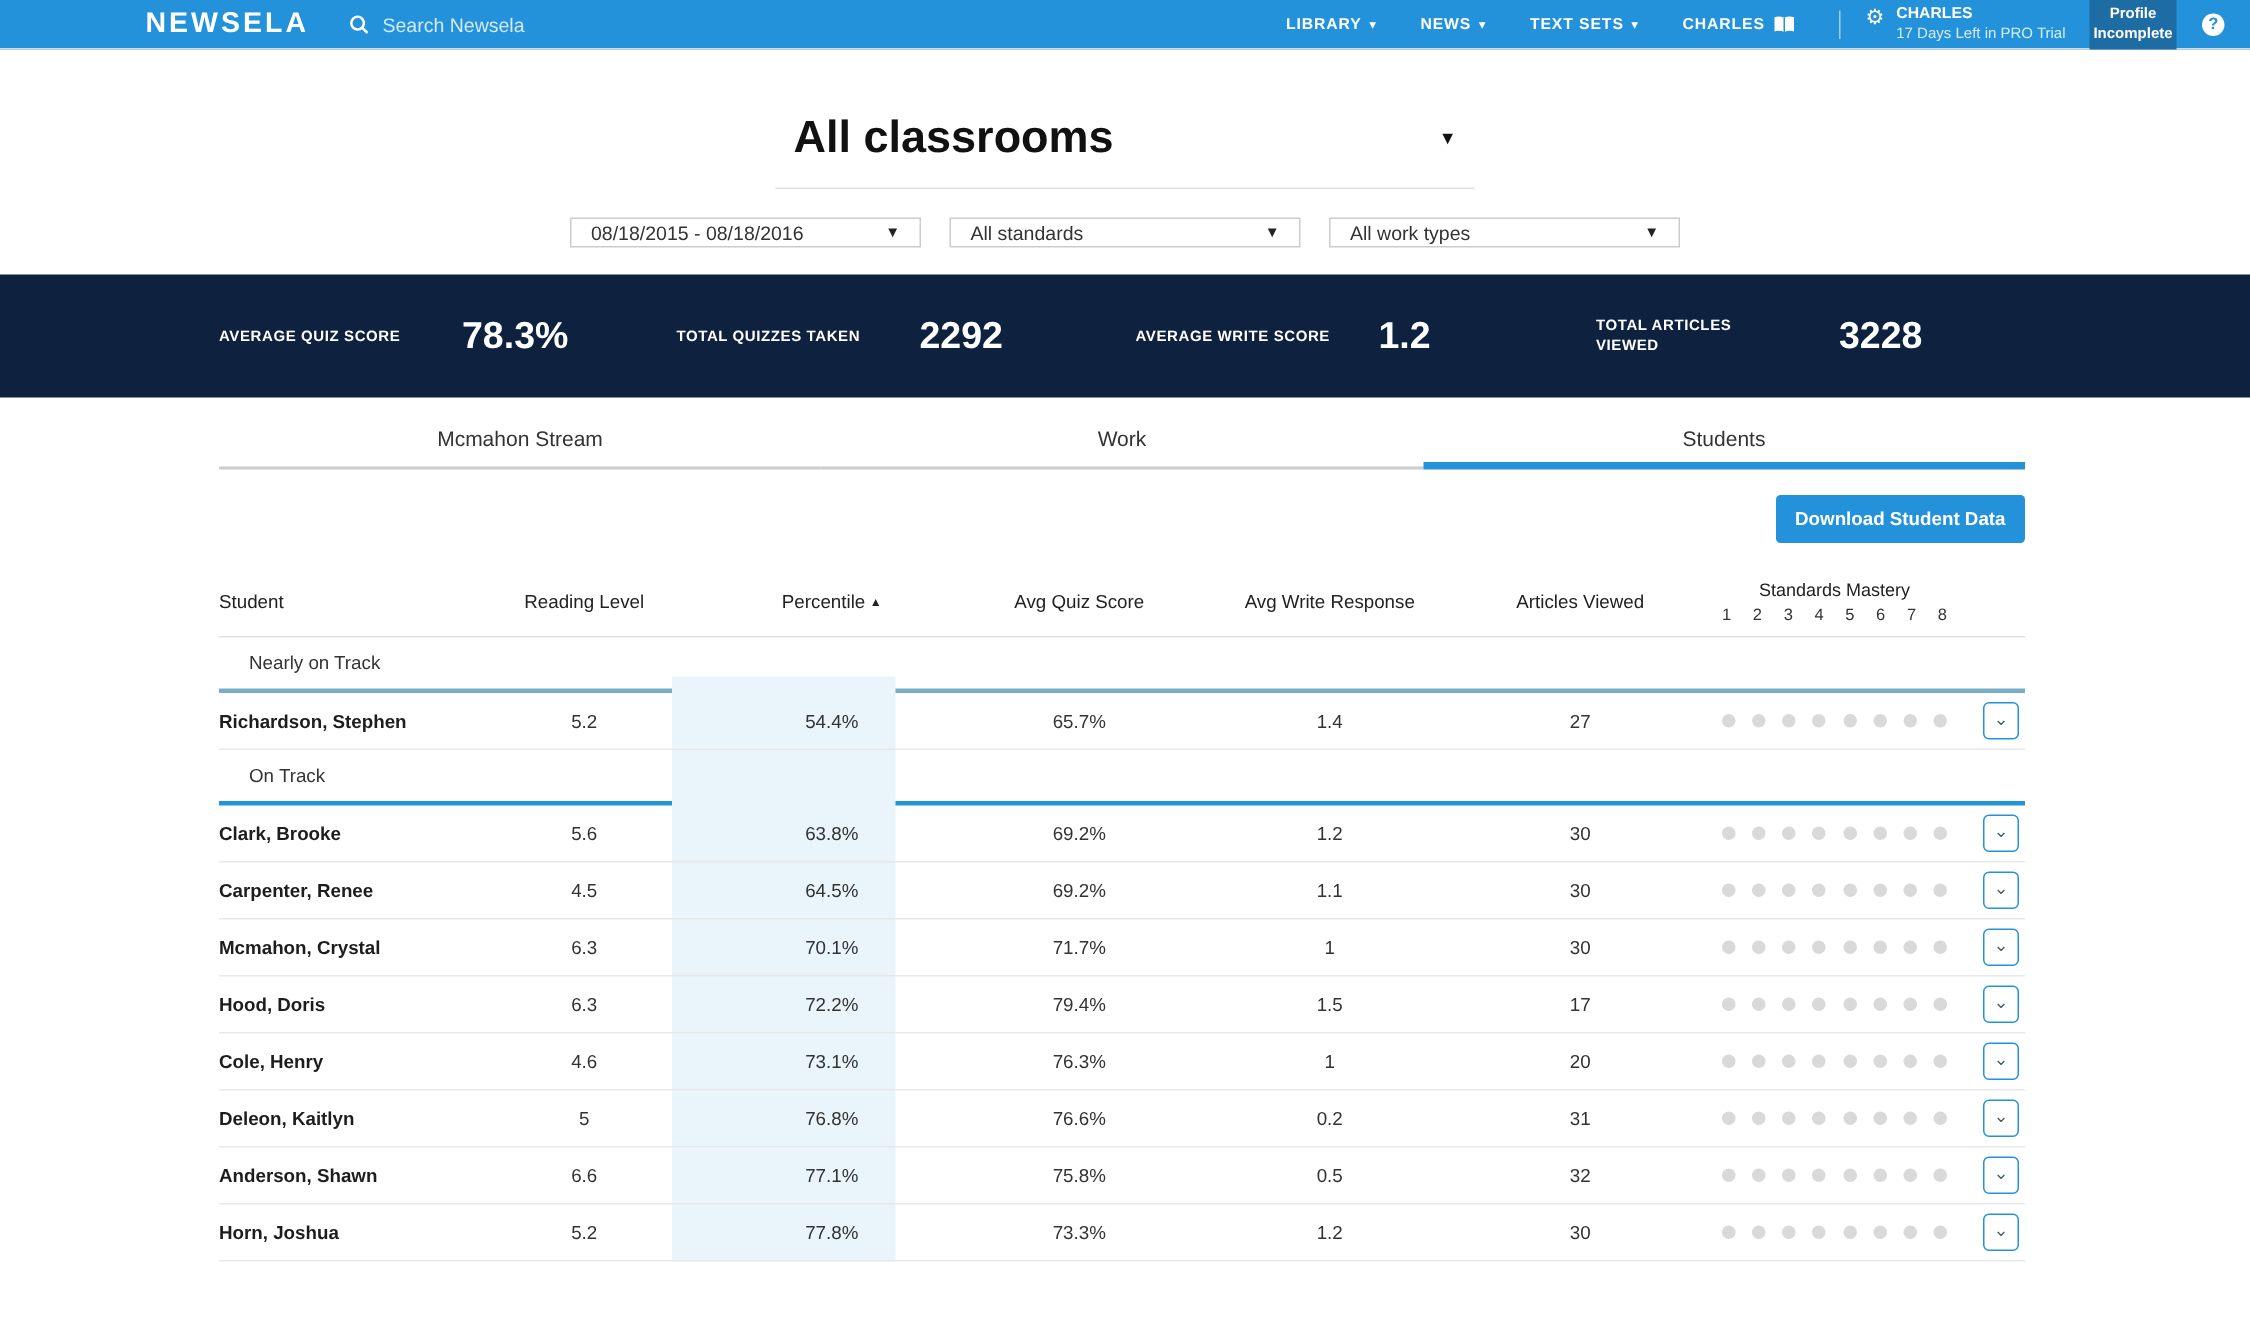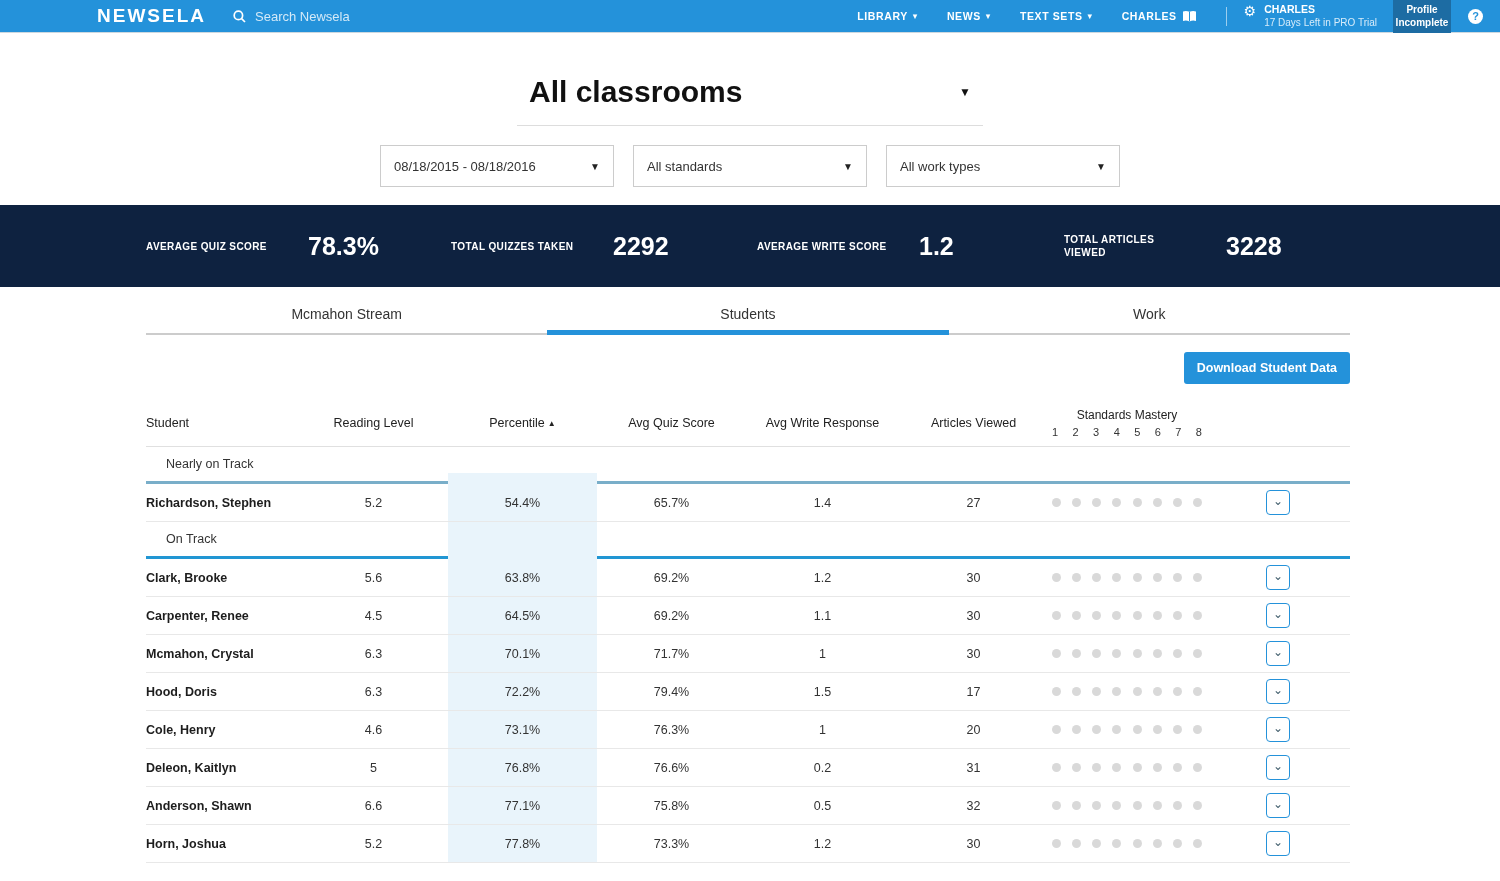--- a/index.html
+++ b/index.html
@@ -42,42 +42,42 @@
   .help{width:15px;height:15px;border-radius:50%;background:#fff;color:var(--nav-blue);font-weight:bold;font-size:11px;
     display:flex;align-items:center;justify-content:center;margin:0 17px;cursor:pointer;}
   
   .title-wrap{width:466px;margin:42px auto 0;}
   .title-row{display:flex;align-items:center;justify-content:space-between;padding:0 12px;cursor:pointer;}
   .title-row h1{margin:0;font-size:30px;font-weight:700;color:#111;}
   .title-caret{font-size:12px;color:#111;}
   .title-divider{border-top:1px solid #ddd;margin-top:16px;}
   
   .filters{display:flex;justify-content:center;gap:19px;margin-top:19px;}
-  .filter{width:234px;height:42px;border:1px solid #ccc;background:#fff;display:flex;align-items:center;justify-content:space-between;
+  .filter{width:234px;height:20px;border:1px solid #ccc;background:#fff;display:flex;align-items:center;justify-content:space-between;
     padding:0 13px;font-size:13px;color:#333;cursor:pointer;}
   .filter-caret{font-size:10px;color:#222;}
   
   .stats{margin-top:18px;background:var(--stats-navy);height:82px;display:grid;grid-template-columns:305px 306px 307px 1fr;
     align-items:center;padding:0 150px 0 146px;color:#fff;}
   .stat{display:flex;align-items:center;}
   .stat-label{width:132px;font-size:10px;font-weight:bold;letter-spacing:.4px;line-height:1.3;}
   .stat-value{font-size:25px;font-weight:bold;margin-left:30px;}
   
   .tabs{margin:0 150px 0 146px;display:flex;height:48px;}
   .tab{flex:1;position:relative;display:flex;align-items:center;justify-content:center;font-size:14px;color:#333;cursor:pointer;padding-top:6px;}
   .tab .underline{position:absolute;bottom:0;left:0;right:0;height:2px;background:#ccc;}
   .tab.active .underline{height:5px;background:var(--accent);}
   
   .download-row{margin:17px 150px 0 146px;display:flex;justify-content:flex-end;}
   .download-btn{background:var(--accent);color:#fff;font-weight:bold;font-size:12.5px;border:none;border-radius:3px;
     padding:9px 13px;cursor:pointer;font-family:inherit;margin-left:24px;}
   
   .table{margin:18px 150px 0 146px;position:relative;font-size:12.5px;min-height:456px;}
   .pct-band{position:absolute;left:302px;width:149px;top:71px;bottom:0;background:var(--hl);}
-  .trow{display:grid;grid-template-columns:153px 149px 149px 149px 153px 149px 158px 1fr;align-items:center;position:relative;}
+  .trow{display:grid;grid-template-columns:153px 149px 149px 149px 153px 149px 158px 1fr;align-items:center;position:relative;gap:16px;}
   .thead{padding:6px 0 8px;border-bottom:1px solid #e0e0e0;color:#222;}
   .thead .cell{cursor:pointer;}
   .center{text-align:center;}
   .sort{font-size:8px;margin-left:3px;vertical-align:1px;}
   .standards-head{text-align:center;}
   .sm-label{font-size:12px;margin-bottom:4px;}
   .sm-numbers{width:150px;margin:0 auto;display:flex;justify-content:space-between;font-size:11px;color:#333;}
   .group-row{height:37px;display:flex;align-items:center;padding-left:20px;border-bottom:3px solid #79aec9;color:#333;font-size:12.5px;}
   .drow{height:38px;border-bottom:1px solid #e8e8e8;color:#333;}
   .cell-name{font-weight:bold;color:#1d1d1d;}
@@ -175,26 +175,26 @@
     <div class="stat-label">TOTAL ARTICLES VIEWED</div>
     <div class="stat-value">3228</div>
   </div>
 </div>
 
 <div class="tabs">
   <div class="tab">
     <span>Mcmahon Stream</span>
     <div class="underline"></div>
   </div>
+  <div class="tab">
+    <span>Work</span>
+    <div class="underline"></div>
+  </div>
   <div class="tab active">
     <span>Students</span>
-    <div class="underline"></div>
-  </div>
-  <div class="tab">
-    <span>Work</span>
     <div class="underline"></div>
   </div>
 </div>
 
 <div class="download-row">
   <button class="download-btn">Download Student Data</button>
 </div>
 
 <div class="table">
   <div class="pct-band"></div>

